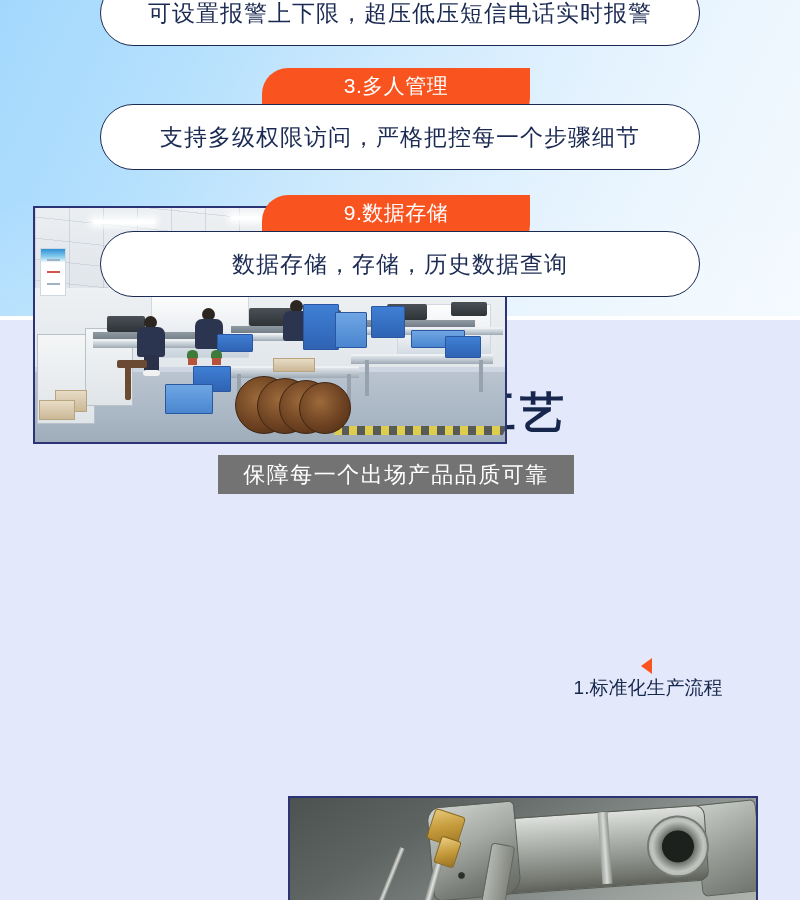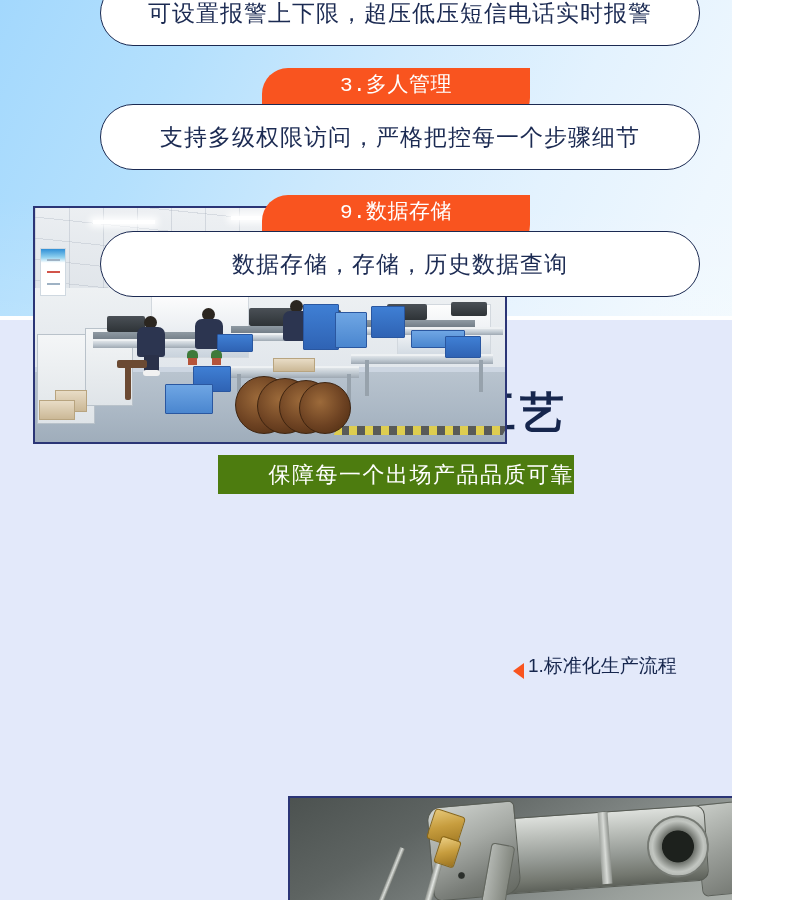--- a/index.html
+++ b/index.html
@@ -1,21 +1,21 @@
 <!DOCTYPE html>
 <html><head>
 <meta charset="utf-8">
 <style>
   html,body{margin:0;padding:0;}
   body{
     width:800px;height:900px;overflow:hidden;
     font-family:"Liberation Sans","DejaVu Sans",sans-serif;
     background:#ffffff;
   }
-  .page{position:relative;width:732px;height:900px;overflow:hidden;}
+  .page{position:relative;width:800px;height:900px;overflow:hidden;}
 
   
   .top-section{
     position:absolute;left:0;top:0;width:800px;height:316px;
     background:
       linear-gradient(115deg,
         #a3d8fd 0%,
         #b4e0fd 22%,
         #cfeafd 45%,
         #e3f2fe 66%,
@@ -38,21 +38,21 @@
     position:absolute;left:162px;top:0;
     width:268px;height:58px;
     background:#f9541f;
     border-radius:26px 0 28px 0;
     z-index:1;
     box-sizing:border-box;
     display:flex;align-items:flex-start;justify-content:center;
   }
   .tab-label{
     color:#ffffff;font-size:21px;line-height:30px;
-    letter-spacing:.5px;padding-top:3px;white-space:nowrap;font-family:Liberation Mono, monospace;
+    letter-spacing:.5px;padding-top:3px;white-space:nowrap;
   }
   .card{
     position:absolute;left:0;top:36px;
     width:600px;height:66px;
     background:#ffffff;
     border:1.6px solid #1b2a52;
     border-radius:34px;
     z-index:2;
     display:flex;align-items:center;justify-content:center;
     box-sizing:border-box;
@@ -67,22 +67,22 @@
     background:#e3e9fa;
   }
 
   .sec-title{
     position:absolute;left:0;top:64px;width:800px;text-align:center;
     color:#16264d;font-size:44px;font-weight:bold;letter-spacing:4px;
   }
   .sec-sub{
     position:absolute;left:218px;top:135px;
     width:356px;height:39px;
-    background:#4d7c0f;
-    display:flex;align-items:center;justify-content:flex-end;
+    background:#737373;
+    display:flex;align-items:center;justify-content:center;
   }
   .sec-sub-text{
     color:#ffffff;font-size:22px;letter-spacing:1.5px;white-space:nowrap;
   }
 
   
   .photo-a{
     position:absolute;left:33px;top:206px;width:474px;height:238px;
     border:2px solid #2b3576;box-sizing:border-box;overflow:hidden;
     background:#cdd6e2;
@@ -147,21 +147,21 @@
   .pa-poster{
     position:absolute;left:5px;top:17%;width:24px;height:46px;
     background:linear-gradient(180deg,#2f8fd6 0%,#8fd0ef 18%,#ffffff 30%,#ffffff 100%);
     border:1px solid #cfd8e0;
   }
   .pa-poster i{display:block;margin:10px auto 3px;width:13px;height:2px;background:#9fb2c4;}
   .pa-poster i.r{background:#d2544a;}
 
   
   .caption{position:absolute;left:513px;top:652px;width:270px;}
-  .cap-row{display:flex;align-items:flex-end;}
+  .cap-row{display:flex;align-items:center;flex-direction:column;}
   .cap-tri{
     width:0;height:0;margin:6px 4px 0 0;
     border-top:8px solid transparent;border-bottom:8px solid transparent;
     border-right:11px solid #f9541f;
   }
   .cap-l1{color:#16264d;font-size:19px;line-height:27px;white-space:nowrap;}
   .cap-l2{color:#16264d;font-size:19px;line-height:28px;white-space:nowrap;padding-left:15px;}
 
   
   .photo-b{

